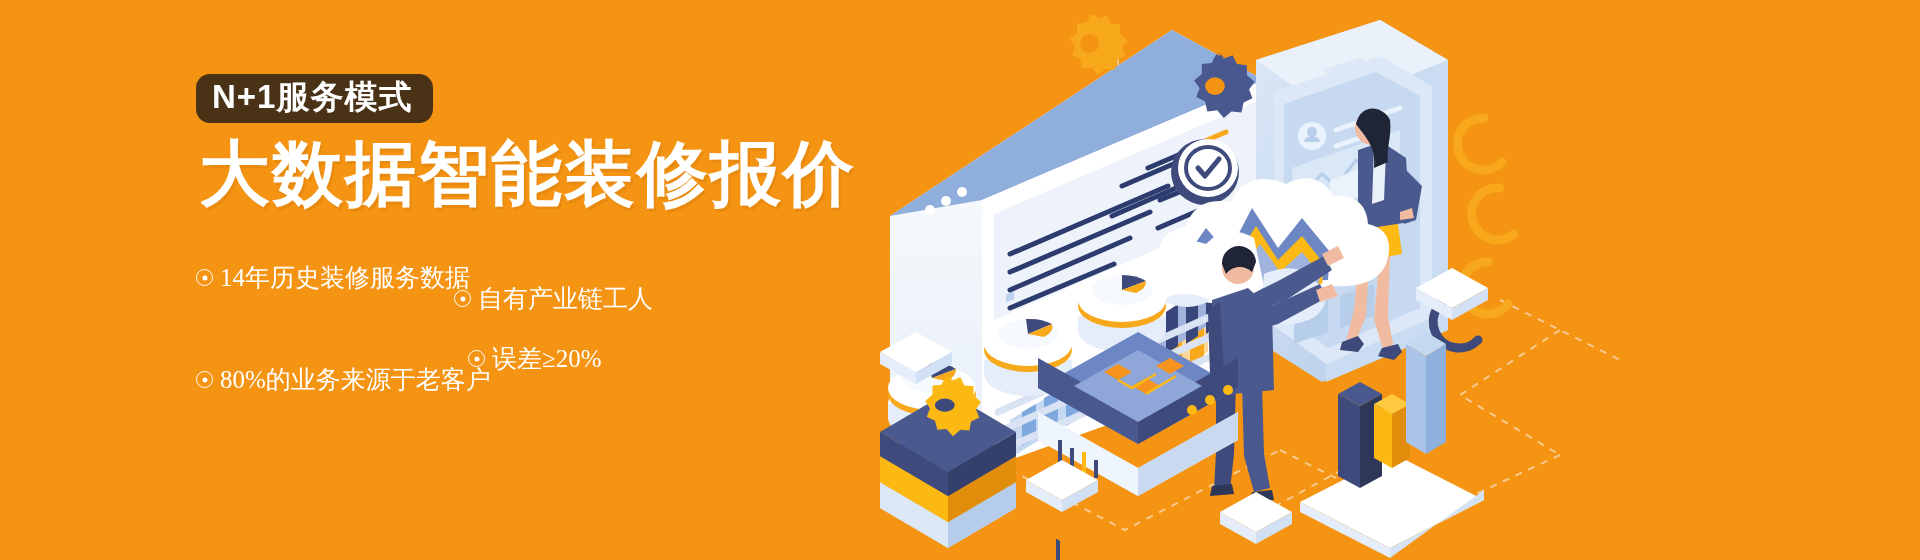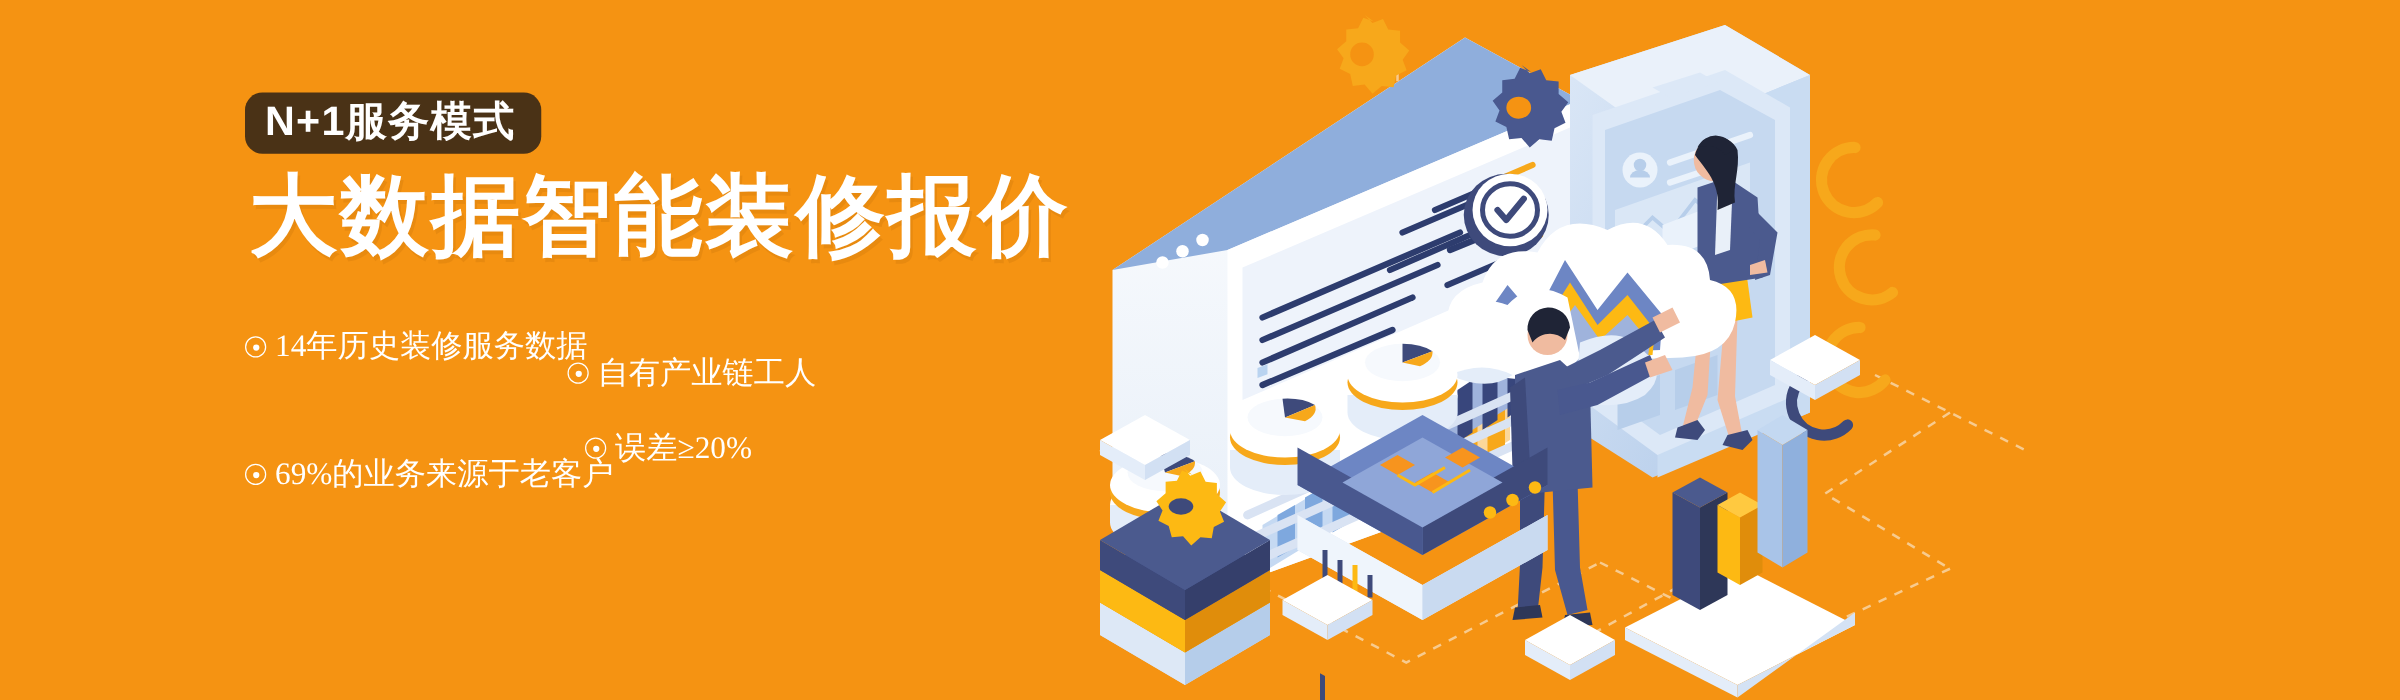--- a/index.html
+++ b/index.html
@@ -124,21 +124,21 @@
       </div>
 
       <div class="bullet col-b">
         <span class="bullet-dot"></span>
         <span>自有产业链工人</span>
       </div>
 
 
       <div class="bullet col-b">
         <span class="bullet-dot"></span>
-        <span>69%的业务来源于老客户</span>
+        <span>80%的业务来源于老客户</span>
       </div>
 
       <div class="bullet col-a">
         <span class="bullet-dot"></span>
         <span>误差≥20%</span>
       </div>
 
     </div>
   </div>
 

